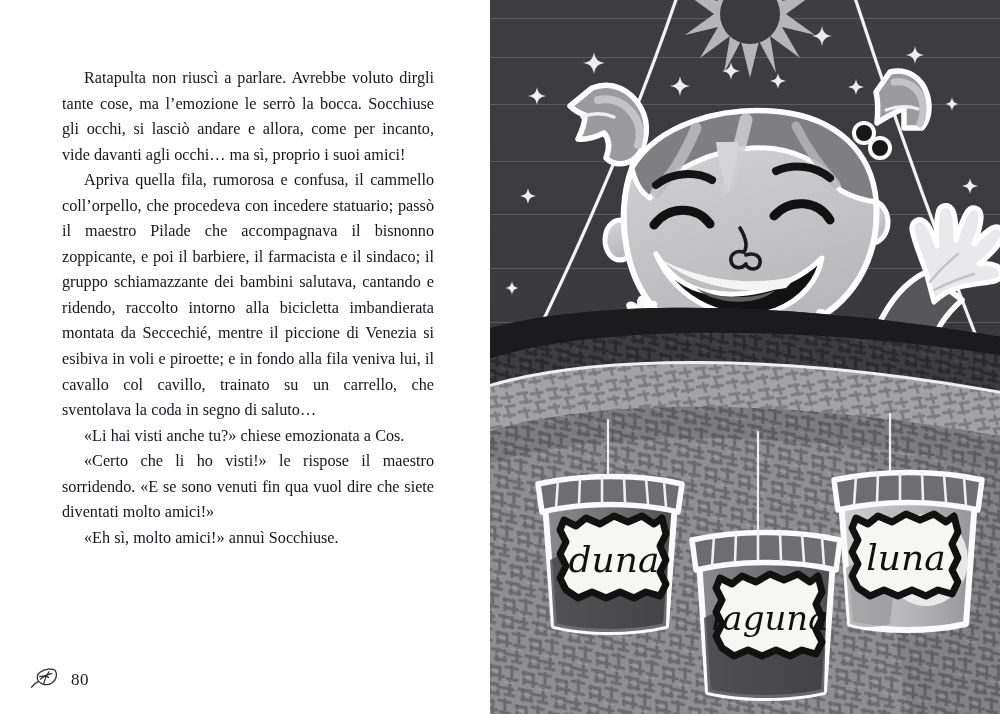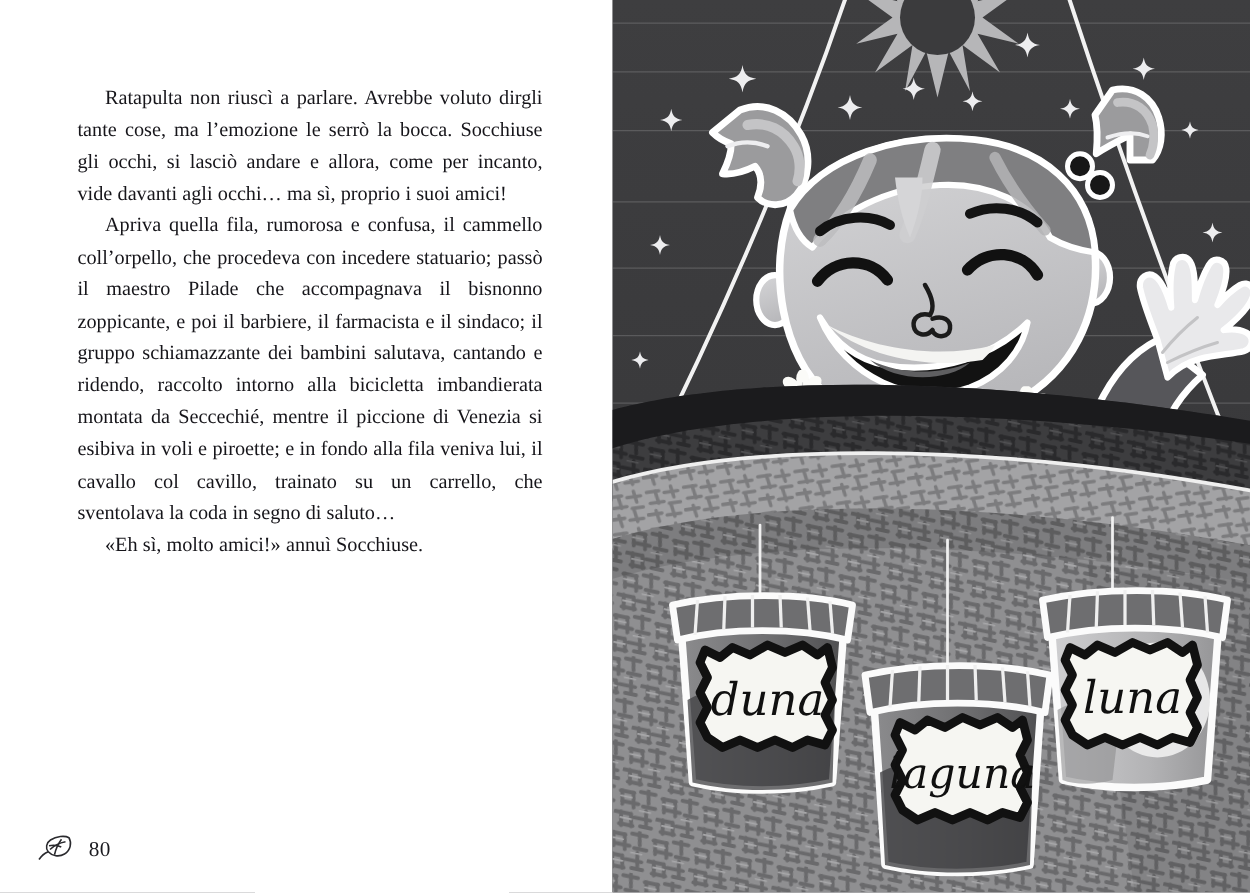--- a/index.html
+++ b/index.html
@@ -30,20 +30,22 @@
 </head>
 <body>
 
 <div id="page">
 
   <div id="text-page">
 
     <div id="body-text">
       <p>Ratapulta non riuscì a parlare. Avrebbe voluto dirgli tante cose, ma l’emozione le serrò la bocca. Socchiuse gli occhi, si lasciò andare e allora, come per incanto, vide davanti agli occhi… ma sì, proprio i suoi amici!</p>
       <p>Apriva quella fila, rumorosa e confusa, il cammello coll’orpello, che procedeva con incedere statuario; passò il maestro Pilade che accompagnava il bisnonno zoppicante, e poi il barbiere, il farmacista e il sindaco; il gruppo schiamazzante dei bambini salutava, cantando e ridendo, raccolto intorno alla bicicletta imbandierata montata da Seccechié, mentre il piccione di Venezia si esibiva in voli e piroette; e in fondo alla fila veniva lui, il cavallo col cavillo, trainato su un carrello, che sventolava la coda in segno di saluto…</p>
+      <p>«Li hai visti anche tu?» chiese emozionata a Cos.</p>
+      <p>«Certo che li ho visti!» le rispose il maestro sorridendo. «E se sono venuti fin qua vuol dire che siete diventati molto amici!»</p>
       <p>«Eh sì, molto amici!» annuì Socchiuse.</p>
     </div>
 
     <div id="folio">
       <span>
         <svg width="30" height="22" viewBox="0 0 30 22">
           <g fill="none" stroke="#2a2a2e" stroke-width="1.25" stroke-linejoin="round">
             <path d="M25.2 3.2 C27.6 7.4 26.4 13.4 21.6 16.2 C17.2 18.8 11.6 17.8 8.6 14.4 C6.2 11.6 7.0 7.2 10.4 5.0 C15.0 2.0 21.8 1.2 25.2 3.2 Z"></path>
             <path d="M8.6 14.4 C6.0 15.4 3.2 17.6 1.2 20.6"></path>
             <path d="M10.0 12.6 C12.6 10.0 17.0 7.4 22.4 6.4"></path>

